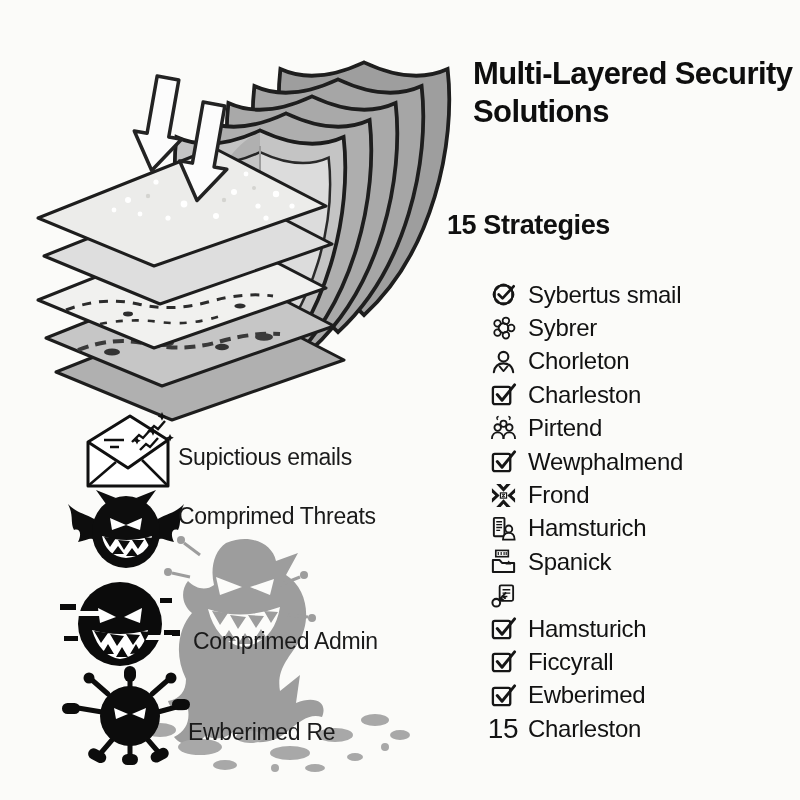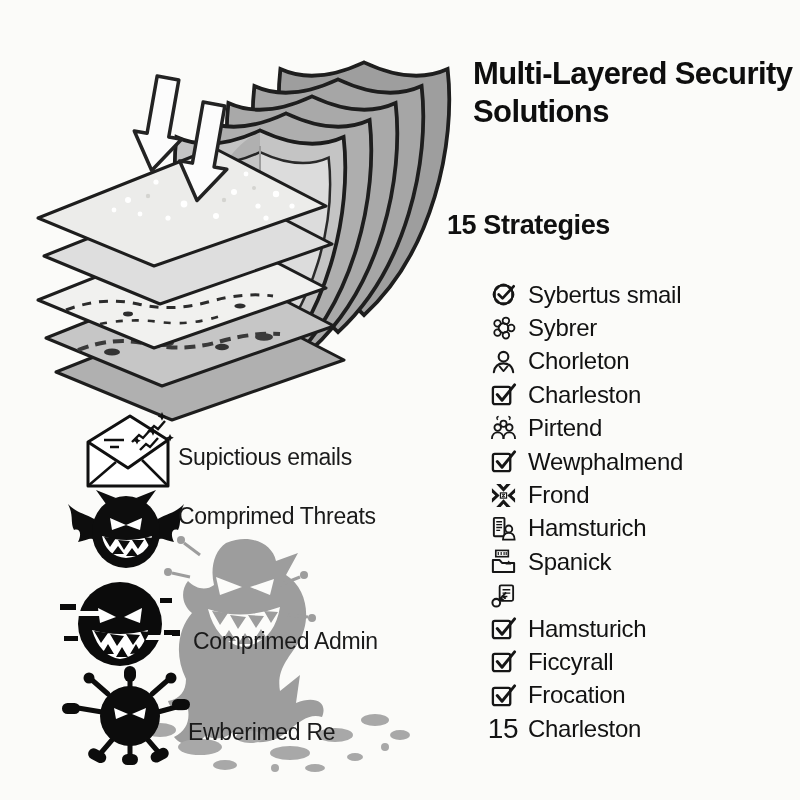--- a/index.html
+++ b/index.html
@@ -282,21 +282,21 @@
           </svg>
         </span>
       <span class="s-label">Ficcyrall</span>
     </li>
     <li class="strategy-row">
       <span class="s-icon">
           <svg>
             <use href="#sym-check"></use>
           </svg>
         </span>
-      <span class="s-label">Frocation</span>
+      <span class="s-label">Ewberimed</span>
     </li>
     <li class="strategy-row">
       <span class="s-icon s-num">15</span>
       <span class="s-label">Charleston</span>
     </li>
   </ul>
 
   <svg class="ghost-svg" width="290" height="250" viewBox="0 0 290 250">
     <g fill="#9d9d9d">
       <path d="M96 18 C120 8 142 18 146 36 L168 28 L156 50 C178 64 182 96 168 118 C160 132 146 144 150 166 L170 150 L166 178 C186 170 198 178 192 192 C180 188 170 196 158 206 C140 222 116 220 104 206 C96 214 84 216 76 210 C66 222 52 222 44 212 C56 206 60 196 58 184 C48 188 40 184 38 176 C50 174 56 166 56 154 C44 130 48 104 62 88 C52 80 50 66 58 56 C66 64 76 66 84 60 C80 44 84 26 96 18 Z"></path>

